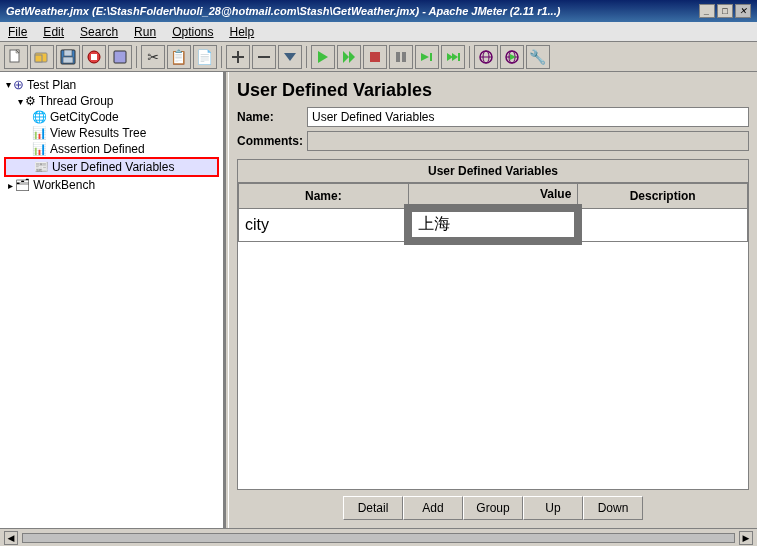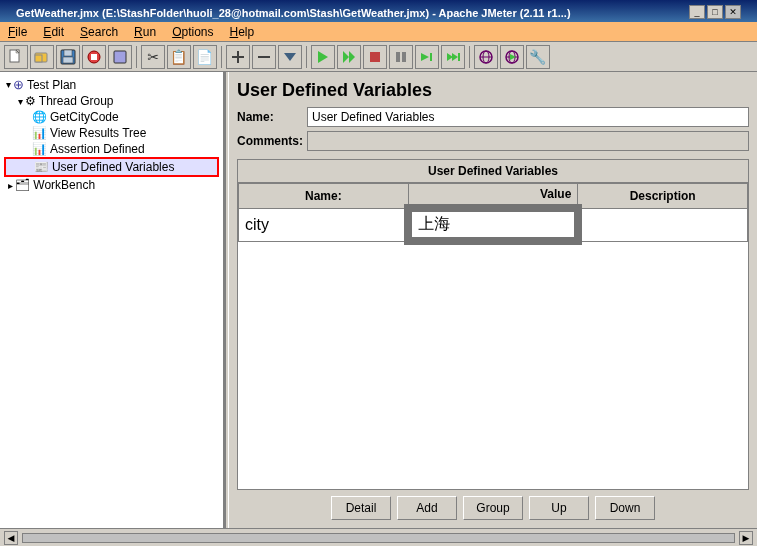--- a/index.html
+++ b/index.html
@@ -2,48 +2,50 @@
 <html><head>
   <meta charset="utf-8">
   <style>
     * { box-sizing: border-box; margin: 0; padding: 0; }
     body { font-family: 'Arial', sans-serif; font-size: 12px; background: #d4d0c8; width: 757px; height: 546px; overflow: hidden; }
 
     
     .title-bar {
       background: linear-gradient(to bottom, #0a246a, #3a6ea5);
       color: white;
-      padding: 3px 16px;
-      display: flex;
-      align-items: flex-end;
+      padding: 3px 6px;
+      display: flex;
+      align-items: center;
       justify-content: space-between;
       height: 22px;
+      font-style: italic;
     }
     .title-bar-text { font-size: 11px; font-weight: bold; }
     .title-bar-buttons { display: flex; gap: 2px; }
     .title-btn {
       width: 16px; height: 14px;
       background: #d4d0c8;
       border: 1px solid #808080;
       font-size: 9px;
       cursor: pointer;
       display: flex; align-items: center; justify-content: center;
       color: black;
     }
     .title-btn.close { background: #c0c0c0; }
 
     
     .menu-bar {
-      background: #fdba74;
+      background: #e5e5e5;
       border-bottom: 1px solid #808080;
       padding: 2px 4px;
       display: flex;
       gap: 8px;
       height: 20px;
       align-items: center;
+      text-decoration: underline;
     }
     .menu-item {
       font-size: 12px;
       cursor: pointer;
       padding: 1px 4px;
       color: black;
     }
     .menu-item u { text-decoration: underline; }
 
     
@@ -168,21 +170,20 @@
     .row-selected td {
       background: #fff;
     }
     .row-selected .cell-value {
       border: 2px solid red;
     }
 
     
     .bottom-buttons {
       display: flex;
-      gap: 6px;
       margin-top: 6px;
       justify-content: center;
     }
     .btn {
       background: #d4d0c8;
       border: 1px solid #808080;
       border-top-color: white;
       border-left-color: white;
       padding: 4px 10px;
       font-size: 12px;

